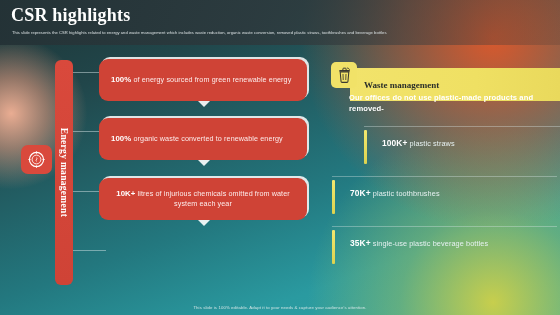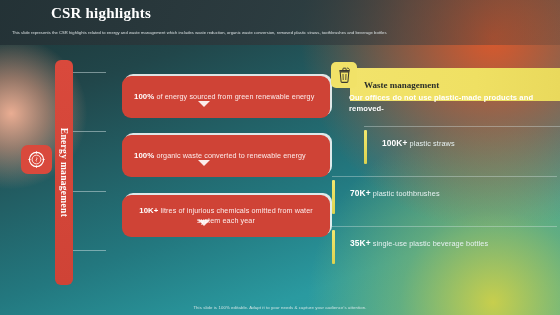--- a/index.html
+++ b/index.html
@@ -17,21 +17,21 @@
       linear-gradient(160deg,#1d3436 0%,#21464a 22%,#23787f 58%,#2a9aa0 78%,#2fa5a4 100%);
   }
   
   .header{
     position:absolute;left:0;top:0;width:560px;height:45px;
     background:linear-gradient(100deg,rgba(36,50,54,.96) 0%,rgba(44,58,62,.93) 45%,rgba(60,62,62,.55) 72%,rgba(80,60,52,.25) 100%);
   }
   .title{
     position:absolute;left:11px;top:5px;
     font-family:"Liberation Serif",serif;
-    font-size:15px;font-weight:700;color:#ffffff;letter-spacing:.2px;margin-left:40px;
+    font-size:18px;font-weight:700;color:#ffffff;letter-spacing:.2px;
   }
   .subtitle{
     position:absolute;left:12px;top:30px;width:532px;
     font-size:4.1px;line-height:6px;color:#d9e0e2;letter-spacing:.05px;
     white-space:nowrap;overflow:hidden;
   }
   
   .vbar{
     position:absolute;left:55px;top:60px;width:18px;height:225px;
     background:linear-gradient(180deg,#d9493c,#cf4336);
@@ -46,24 +46,24 @@
   }
   .gear-badge{
     position:absolute;left:21px;top:145px;width:31px;height:29px;
     background:#d9493c;border-radius:7px;
     display:flex;align-items:center;justify-content:center;
   }
   .connector{
     position:absolute;height:1px;background:rgba(210,225,228,.5);
   }
   .card{
-    position:absolute;left:122px;width:208px;height:42px;
+    position:absolute;left:99px;width:208px;height:42px;
     background:#cf4336;border-radius:9px;
     box-shadow:2px -2px 0 0 rgba(255,255,255,.85);
-    display:flex;align-items:center;margin-top:17px;
+    display:flex;align-items:center;
   }
   .card-txt{
     padding:0 12px;font-size:7.2px;line-height:10.5px;color:#fdeceb;letter-spacing:.1px;
   }
   .card-txt b{color:#ffffff;font-weight:700;font-size:7.8px;}
   .card-tail{
     position:absolute;width:0;height:0;
     border-left:6px solid transparent;border-right:6px solid transparent;
     border-top:6px solid #ffffff;opacity:.9;
   }

